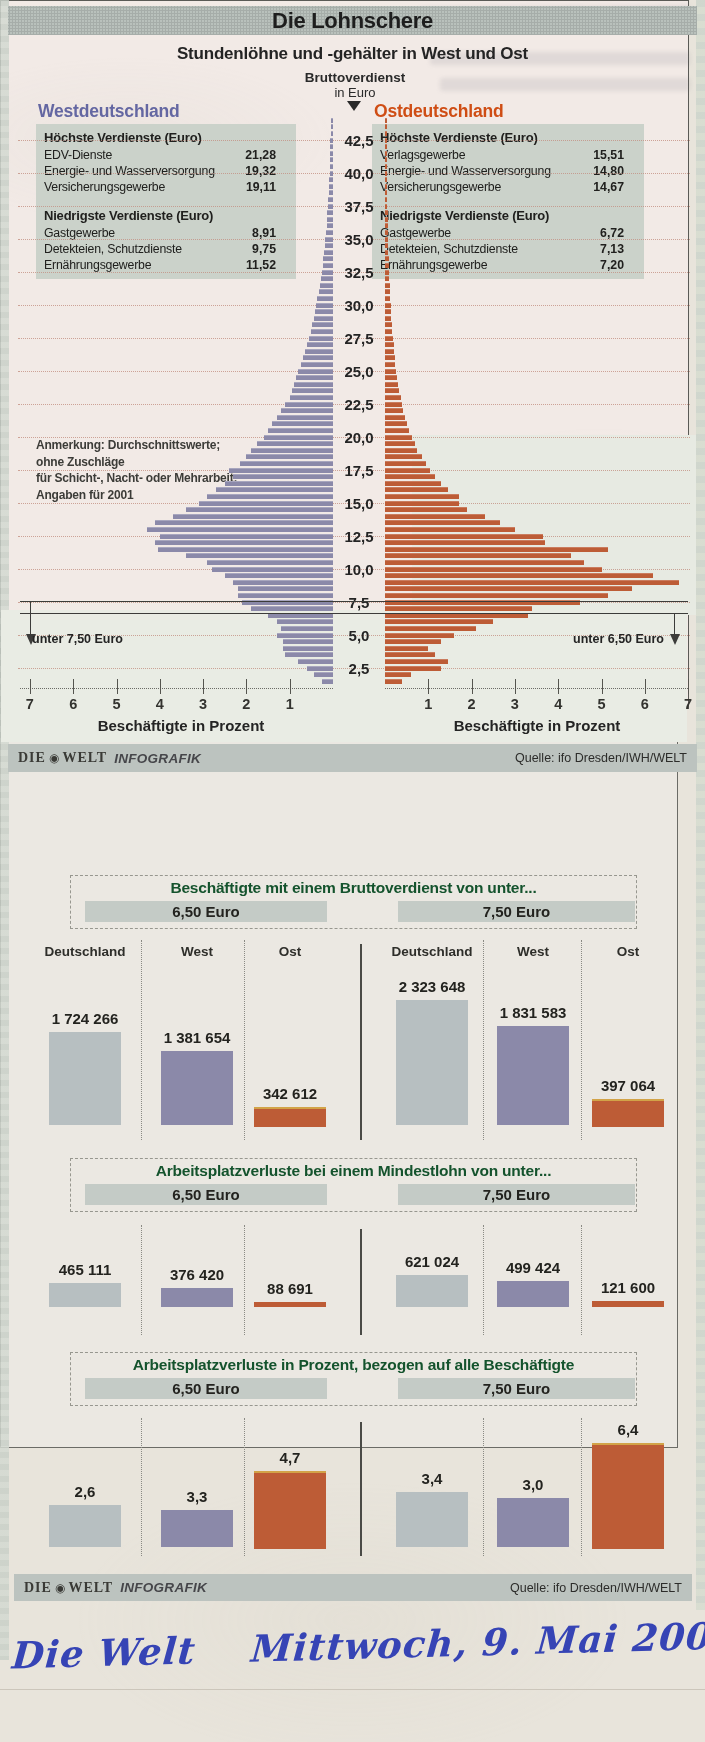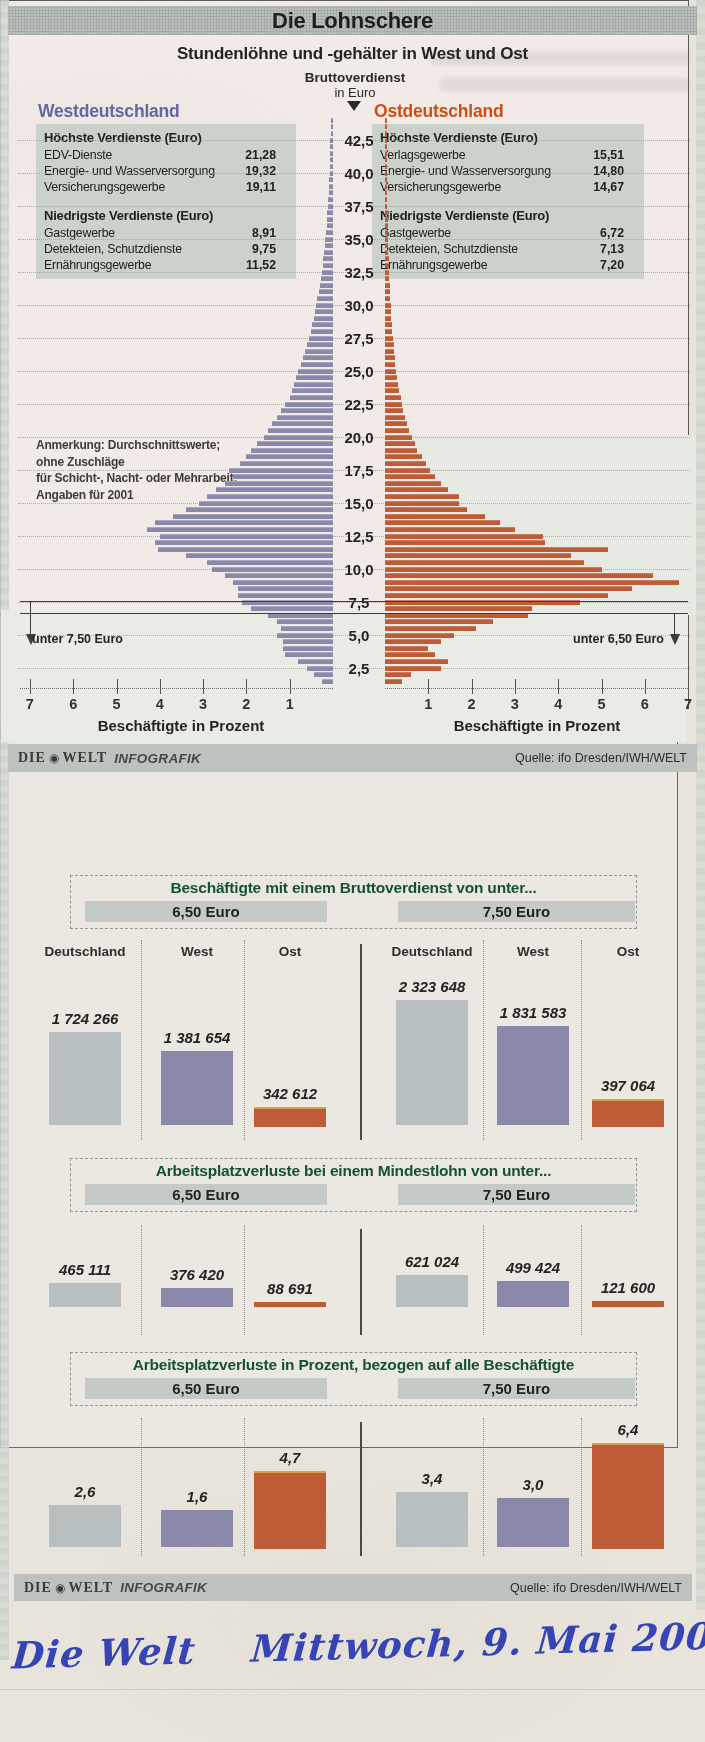--- a/index.html
+++ b/index.html
@@ -70,21 +70,21 @@
   .source{font-size:12.5px;color:#2c2c2a;}
 
   
   #p2-band{left:14px;top:833px;width:678px;height:30px;font-size:21px;}
   #p2-frame{left:14px;top:863px;width:678px;height:739px;background:#ebe8e2;border:1px solid #6b6b66;box-sizing:border-box;}
   .sec-box{position:absolute;border:1.6px dashed #97978f;box-sizing:border-box;}
   .sec-title{position:absolute;width:100%;text-align:center;font-size:15.5px;font-weight:bold;color:#14532d;letter-spacing:-.2px;}
   .euro-band{position:absolute;height:21px;background:#c4cbc6;display:flex;align-items:center;justify-content:center;font-size:15px;font-weight:bold;color:#23231f;}
   .cat-label{position:absolute;width:110px;text-align:center;font-size:13.5px;font-weight:bold;color:#2e2e2a;}
   .vbar{position:absolute;}
-  .vlabel{position:absolute;width:110px;text-align:center;font-size:15px;font-weight:bold;color:#23231f;font-style:italic;}
+  .vlabel{position:absolute;width:110px;text-align:center;font-size:15px;font-weight:bold;color:#23231f;}
   .sep-dot{position:absolute;width:0;border-left:1.5px dotted #8a8a84;}
   .sep-solid{position:absolute;width:0;border-left:2px solid #4a4a46;}
 
   
   #rule-line{left:0;top:1689px;width:705px;height:0;border-top:1px solid #ccc6bb;}
   #handwriting{left:12px;top:1624px;width:680px;font-family:"DejaVu Serif",serif;font-style:italic;font-weight:bold;
     font-size:37px;color:#3644b5;transform:rotate(-1.6deg) skewX(-6deg);white-space:pre;letter-spacing:1px;}
 </style>
 </head>
 <body>
@@ -497,21 +497,21 @@
         <div class="euro-band halftone" style="left: 85px; top: 1378px; width: 242px;">6,50 Euro</div>
         <div class="euro-band halftone" style="left: 398px; top: 1378px; width: 237px;">7,50 Euro</div>
         <div class="sep-dot" style="left: 141px; top: 1418px; height: 138px;"></div>
         <div class="sep-dot" style="left: 243.5px; top: 1418px; height: 138px;"></div>
         <div class="sep-dot" style="left: 482.5px; top: 1418px; height: 138px;"></div>
         <div class="sep-dot" style="left: 580.5px; top: 1418px; height: 138px;"></div>
         <div class="sep-solid" style="left: 360px; top: 1422px; height: 134px;"></div>
         <div class="vbar halftone" style="left: 49px; top: 1504.88px; width: 72px; height: 42.12px; background: rgb(183, 191, 193);"></div>
         <div class="vlabel" style="left: 30px; top: 1482.88px;">2,6</div>
         <div class="vbar halftone" style="left: 161px; top: 1509.74px; width: 72px; height: 37.26px; background: rgb(139, 137, 169);"></div>
-        <div class="vlabel" style="left: 142px; top: 1487.74px;">1,6</div>
+        <div class="vlabel" style="left: 142px; top: 1487.74px;">3,3</div>
         <div class="vbar halftone" style="left: 254px; top: 1470.86px; width: 72px; height: 76.14px; background: rgb(189, 92, 54); border-top: 2.5px solid rgb(210, 163, 72);"></div>
         <div class="vlabel" style="left: 235px; top: 1448.86px;">4,7</div>
         <div class="vbar halftone" style="left: 396px; top: 1491.92px; width: 72px; height: 55.08px; background: rgb(183, 191, 193);"></div>
         <div class="vlabel" style="left: 377px; top: 1469.92px;">3,4</div>
         <div class="vbar halftone" style="left: 497px; top: 1498.4px; width: 72px; height: 48.6px; background: rgb(139, 137, 169);"></div>
         <div class="vlabel" style="left: 478px; top: 1476.4px;">3,0</div>
         <div class="vbar halftone" style="left: 592px; top: 1443.32px; width: 72px; height: 103.68px; background: rgb(189, 92, 54); border-top: 2.5px solid rgb(210, 163, 72);"></div>
         <div class="vlabel" style="left: 573px; top: 1421.32px;">6,4</div>
       </div>
 

